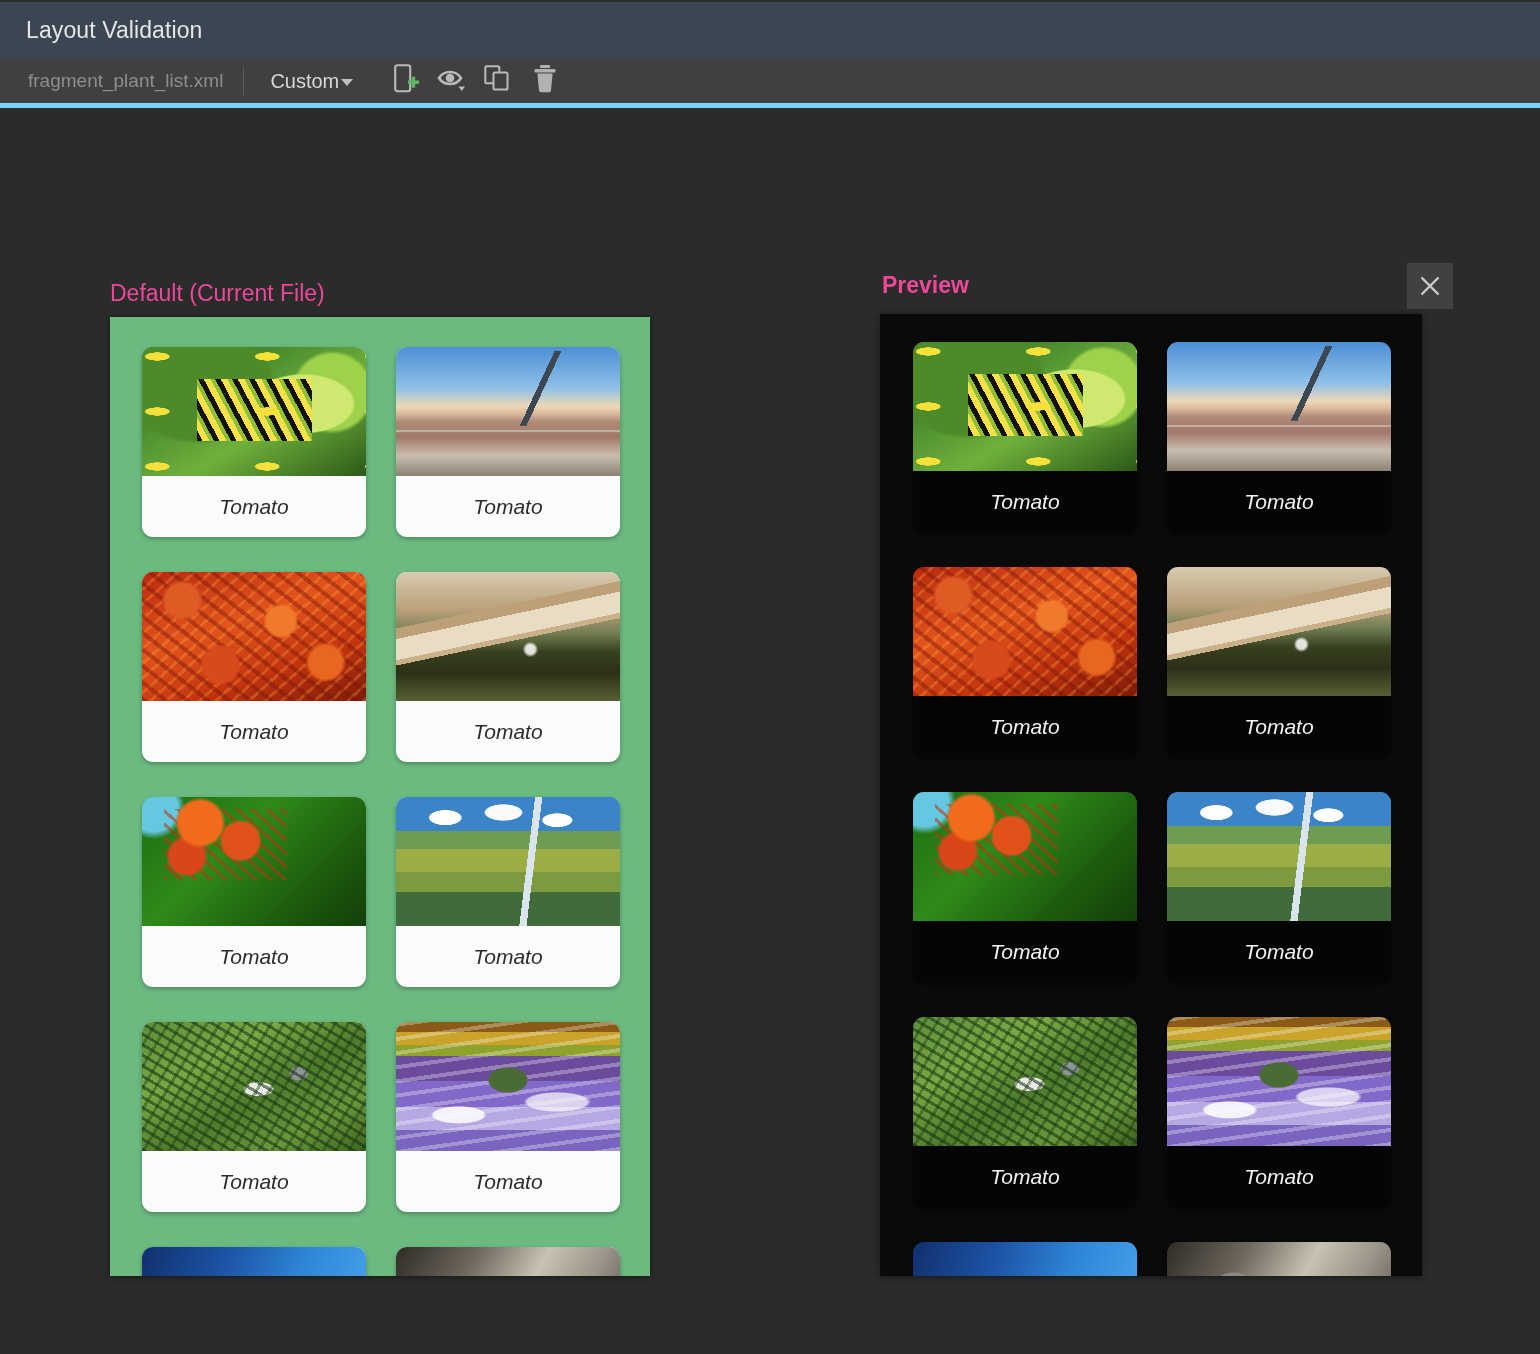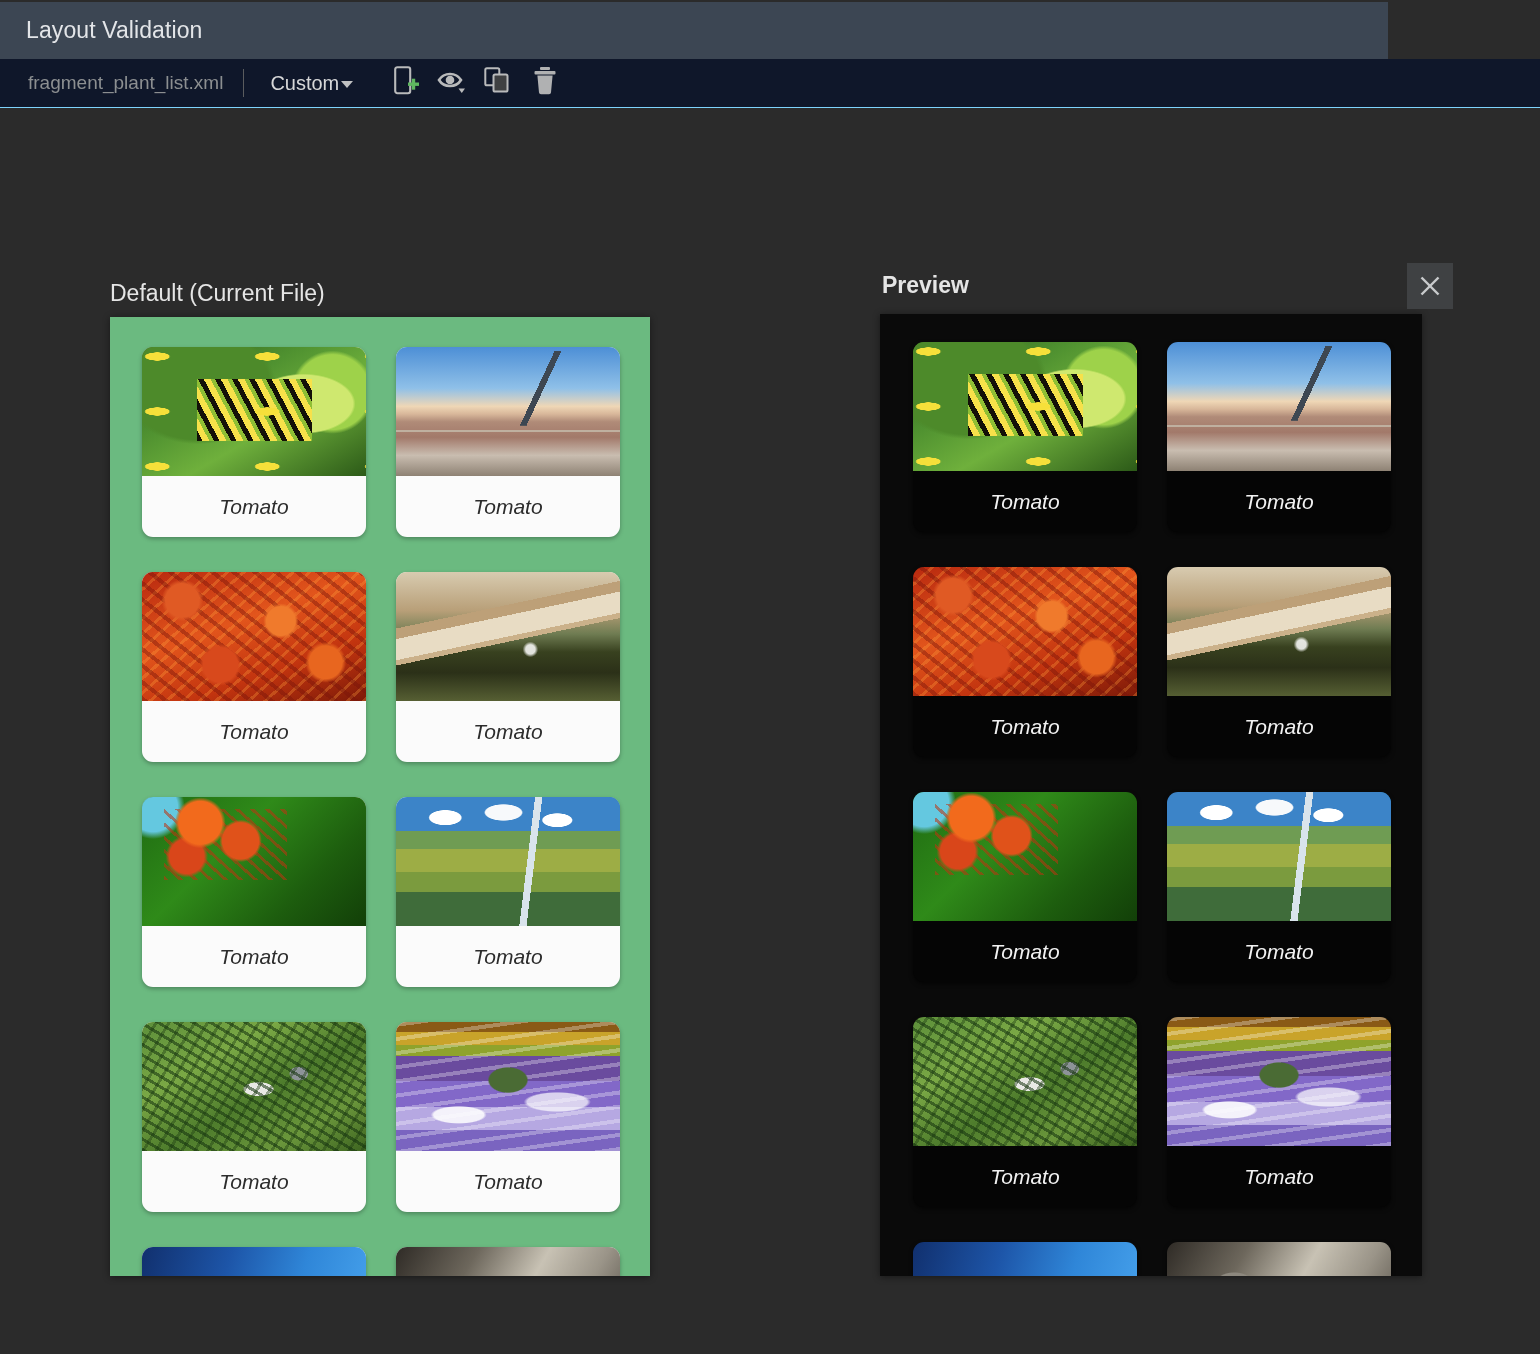--- a/index.html
+++ b/index.html
@@ -39,38 +39,38 @@
   }
   #editor-sliver .codecol div { height: 30px; }
   .tk-tag { color: #e8bf6a; }
   .tk-attr { color: #bababa; }
   .tk-str { color: #6a8759; }
   .tk-plain { color: #a9b7c6; }
 
   
   #titlebar {
     position: absolute; left: 0; top: 2px;
-    width: 1388px; height: 57px;
+    width: 1540px; height: 57px;
     background: #3c4653;
     display: flex; align-items: center;
   }
   #titlebar-title {
     margin-left: 26px;
     color: #e3e5e8;
     font-size: 23px;
     letter-spacing: 0.1px;
   }
 
   
   #toolbar {
     position: absolute; left: 0; top: 59px;
     width: 1540px; height: 49px;
-    background: #0f172a;
+    background: #404040;
     display: flex; align-items: center;
-    border-bottom: 1px solid #7dd3fc;
+    border-bottom: 5px solid #7dd3fc;
   }
   #toolbar-filename {
     margin-left: 28px;
     color: #8c8f91;
     font-size: 19px;
   }
   .tb-sep {
     width: 1px; height: 28px; background: #5a5c5e;
     margin: 0 20px 0 20px;
   }
@@ -96,21 +96,21 @@
 
   
   #compare-area {
     position: absolute; left: 0; top: 108px;
     width: 1540px; height: 1246px;
     background: #2b2b2b;
   }
 
   .panel-label {
     position: absolute;
-    color: #e5e5e5;
+    color: #ec4899;
     font-size: 23px;
   }
   #label-default { left: 110px; top: 172px; }
   #label-preview { left: 882px; top: 164px; font-weight: bold; }
 
   .device {
     position: absolute;
     overflow: hidden;
     box-shadow: 0 1px 7px rgba(0,0,0,.45);
   }

